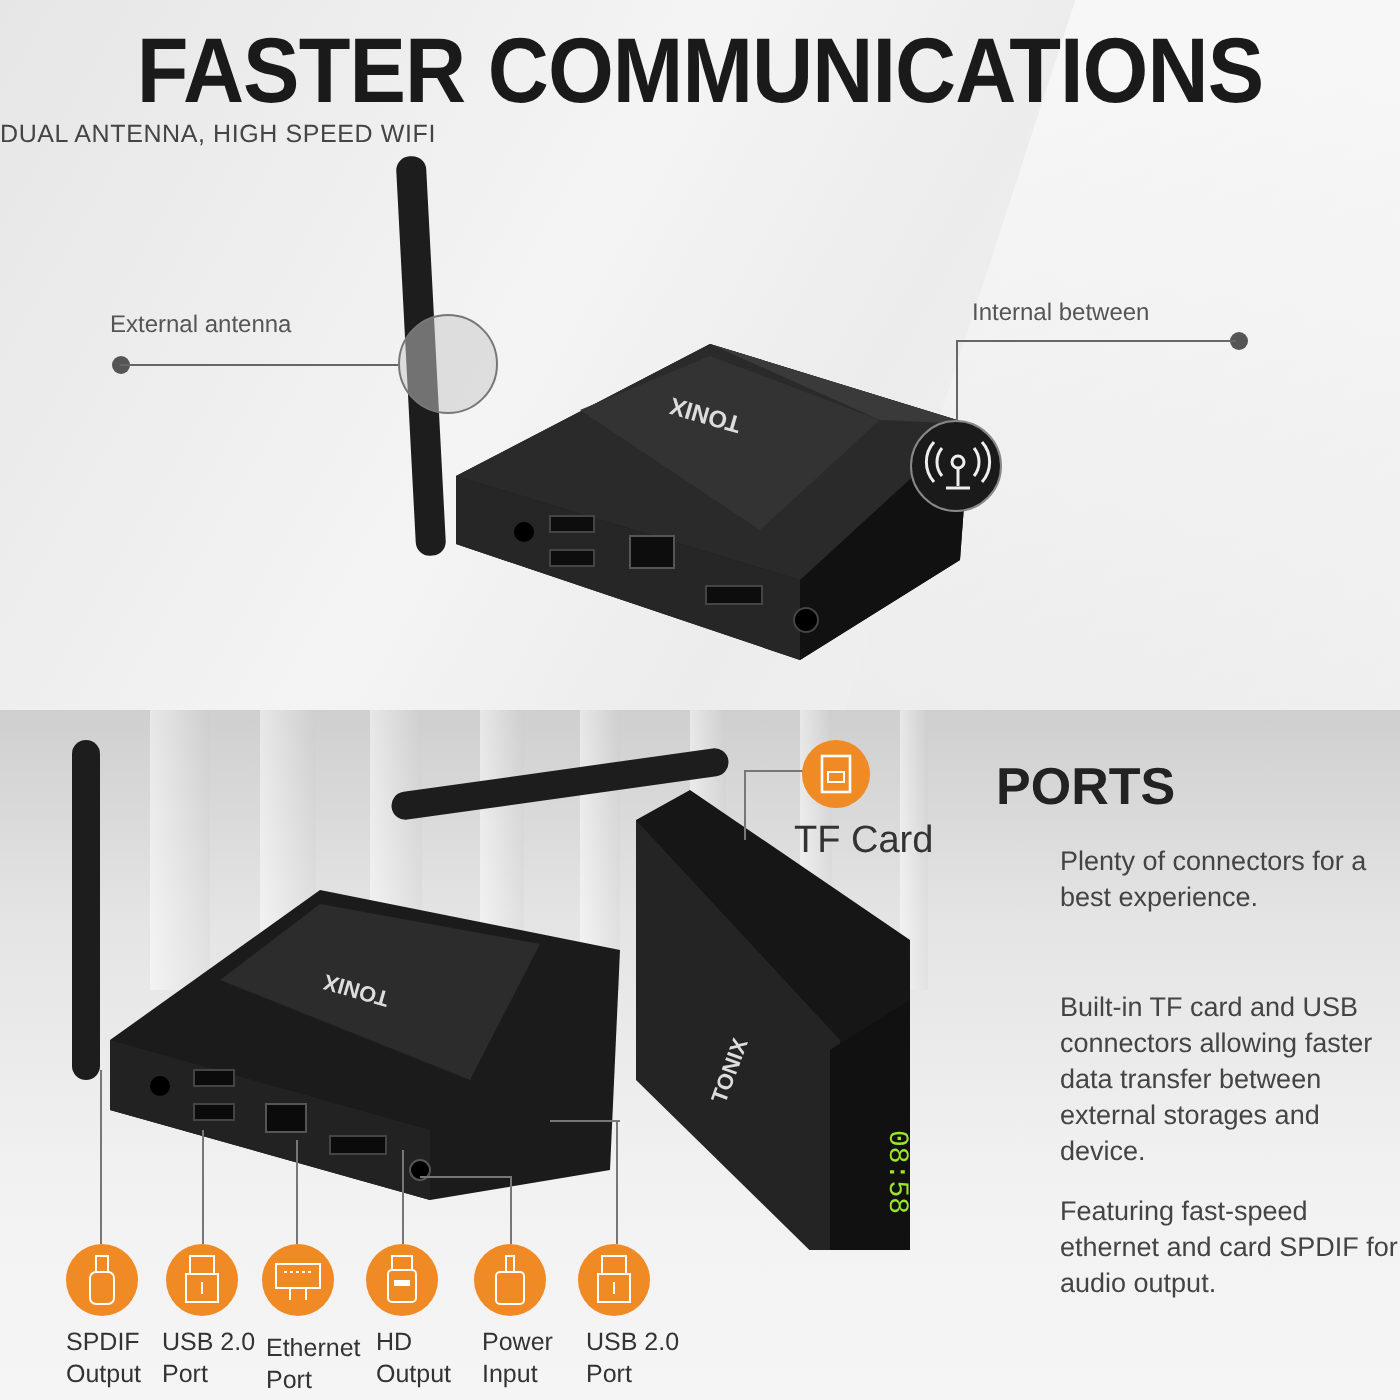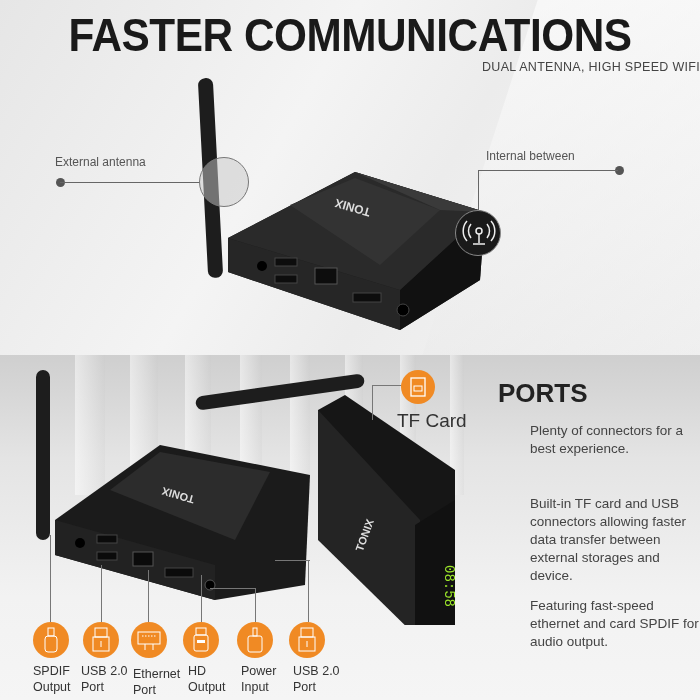--- a/index.html
+++ b/index.html
@@ -1,20 +1,20 @@
 <!DOCTYPE html>
 <html><head>
 <meta charset="utf-8">
 <style>
 *{box-sizing:border-box;margin:0;padding:0}
 body{width:700px;height:700px;overflow:hidden;font-family:"Liberation Sans",sans-serif;background:#eee;position:relative}
 .top{position:absolute;left:0;top:0;width:700px;height:355px;background:linear-gradient(120deg,#e6e6e6 0%,#f4f4f4 40%,#ececec 60%,#f7f7f7 100%);overflow:hidden}
 .top:before{content:"";position:absolute;left:480px;top:0;width:300px;height:355px;background:linear-gradient(160deg,rgba(255,255,255,.6),rgba(220,220,220,.3));transform:skewX(-18deg)}
 .title{position:absolute;left:0;width:700px;top:8px;text-align:center;font-weight:bold;font-size:46px;letter-spacing:-0.5px;color:#1a1a1a;transform:scaleX(0.92)}
-.subtitle{position:absolute;left:0;width:700px;top:60px;text-align:right;font-size:12.5px;color:#444;letter-spacing:.3px}
+.subtitle{position:absolute;left:0;width:700px;top:60px;text-align:left;font-size:12.5px;color:#444;letter-spacing:.3px}
 .label{position:absolute;font-size:12px;color:#555}
 .line{position:absolute;background:#666}
 .dot{position:absolute;width:9px;height:9px;border-radius:50%;background:#555}
 .bottom{position:absolute;left:0;top:355px;width:700px;height:345px;background:linear-gradient(180deg,#cfcfcf 0%,#e4e4e4 30%,#f2f2f2 70%,#f5f5f5 100%);overflow:hidden}
 .pillar{position:absolute;top:0;height:140px;background:linear-gradient(90deg,rgba(255,255,255,.5),rgba(200,200,200,.2))}
 .ports-title{position:absolute;left:498px;top:378px;font-size:26px;font-weight:bold;color:#222}
 .para{position:absolute;left:530px;width:170px;font-size:13.5px;line-height:18px;color:#444}
 .pcircle{position:absolute;width:36px;height:36px;border-radius:50%;background:#f08a24;top:622px}
 .plabel{position:absolute;top:663px;font-size:12.5px;line-height:16px;color:#333}
 .vline{position:absolute;width:1px;background:#777}

